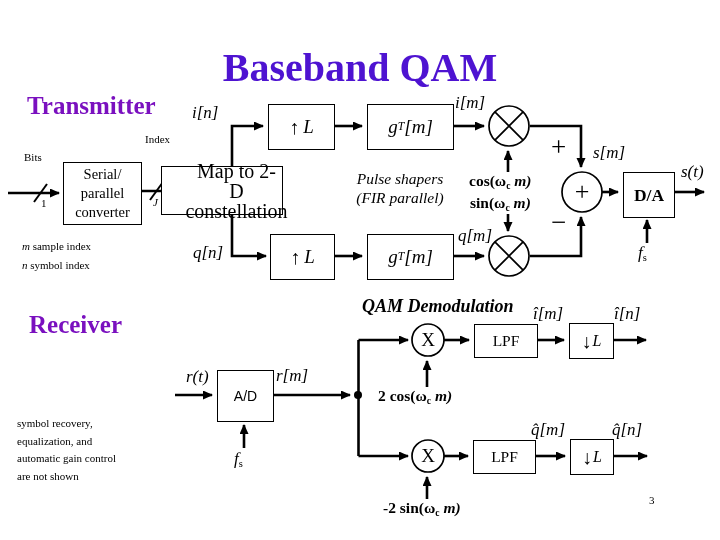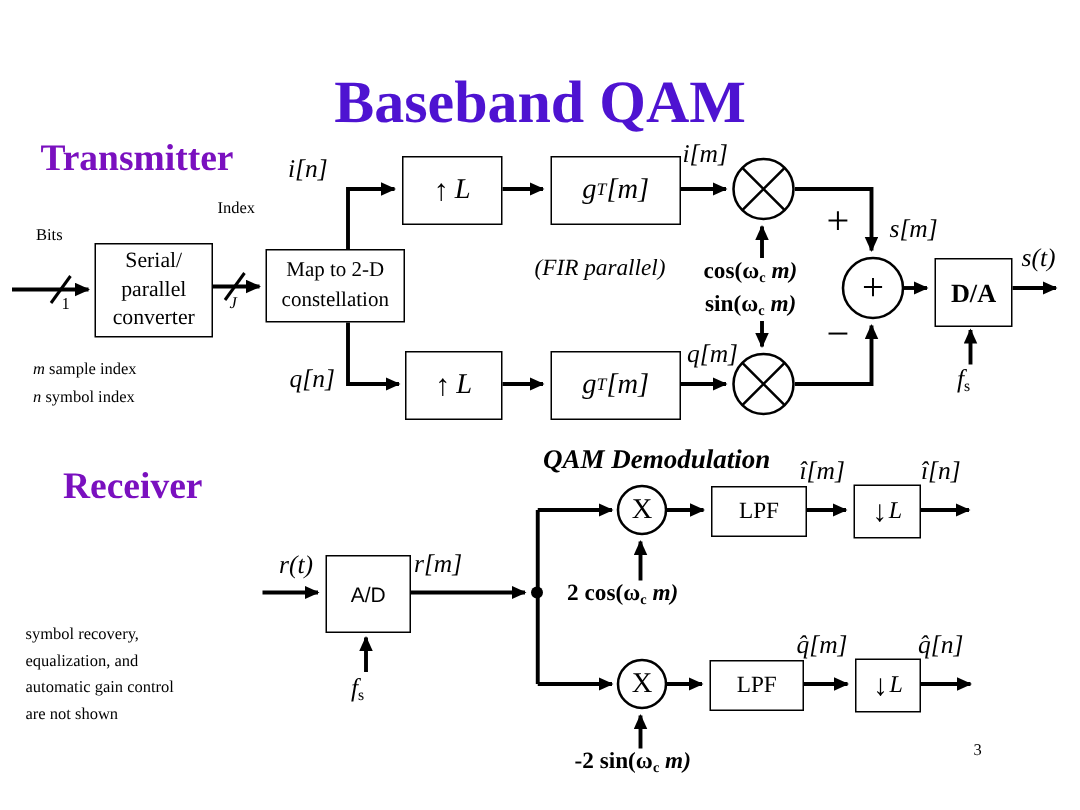--- a/index.html
+++ b/index.html
@@ -79,35 +79,35 @@
       <path d="M534 456 H565" marker-end="url(#ah)"></path>
       <path d="M612 456 H647" marker-end="url(#ah)"></path>
       <path d="M427 499 V477" marker-end="url(#ah)"></path>
       <circle cx="428" cy="340" r="16" stroke-width="1.7"></circle>
       <circle cx="428" cy="456" r="16" stroke-width="1.7"></circle>
     </g>
   </svg>
 
   <div class="abs title">Baseband QAM</div>
   <div class="abs heading" style="left:27px;top:92px;">Transmitter</div>
-  <div class="abs heading" style="left:42px;top:311px;text-align:center;">Receiver</div>
+  <div class="abs heading" style="left:29px;top:311px;text-align:center;">Receiver</div>
   <div class="abs" style="left:362px;top:296px;font-size:18px;font-weight:bold;font-style:italic;">QAM Demodulation</div>
 
   <div class="abs plain" style="left:24px;top:151px;">Bits</div>
   <div class="abs plain" style="left:41px;top:197px;">1</div>
   <div class="abs plain" style="left:145px;top:133px;">Index</div>
   <div class="abs plain" style="left:153px;top:196px;font-style:italic;">J</div>
 
   <div class="box" style="left:63px;top:162px;width:77px;height:61px;font-size:14.5px;line-height:19px;">
     <div>Serial/</div>
     <div>parallel</div>
     <div>converter</div>
   </div>
 
-  <div class="box" style="left:177px;top:166px;width:91px;height:47px;font-size:14px;line-height:20px;">
+  <div class="box" style="left:161px;top:166px;width:91px;height:47px;font-size:20px;line-height:20px;padding-left:29px;">
     <div>Map to 2-D</div>
     <div>constellation</div>
   </div>
 
   <div class="abs math" style="left:192px;top:103px;">i[n]</div>
   <div class="box resampler" style="left:268px;top:104px;width:65px;height:44px;flex-direction:row;">
     <span class="arr">↑</span>
     <i>L</i>
   </div>
   <div class="box math-lg" style="left:367px;top:104px;width:85px;height:44px;flex-direction:row;">
@@ -123,20 +123,21 @@
     <i>L</i>
   </div>
   <div class="box math-lg" style="left:367px;top:234px;width:85px;height:44px;flex-direction:row;">
     <span>g</span>
       <span class="sub">T</span>
       <span>[m]</span>
   </div>
   <div class="abs math" style="left:458px;top:226px;">q[m]</div>
 
   <div class="abs" style="left:338px;top:169px;width:124px;text-align:center;font-style:italic;font-size:15.5px;line-height:19px;">
+    <div>Pulse shapers</div>
     <div>(FIR parallel)</div>
   </div>
 
   <div class="abs trig" style="left:469px;top:172px;">
     <span>cos(ω</span><span class="sub">c</span><i> m)</i>
   </div>
   <div class="abs trig" style="left:470px;top:194px;">
     <span>sin(ω</span><span class="sub">c</span><i> m)</i>
   </div>
 

